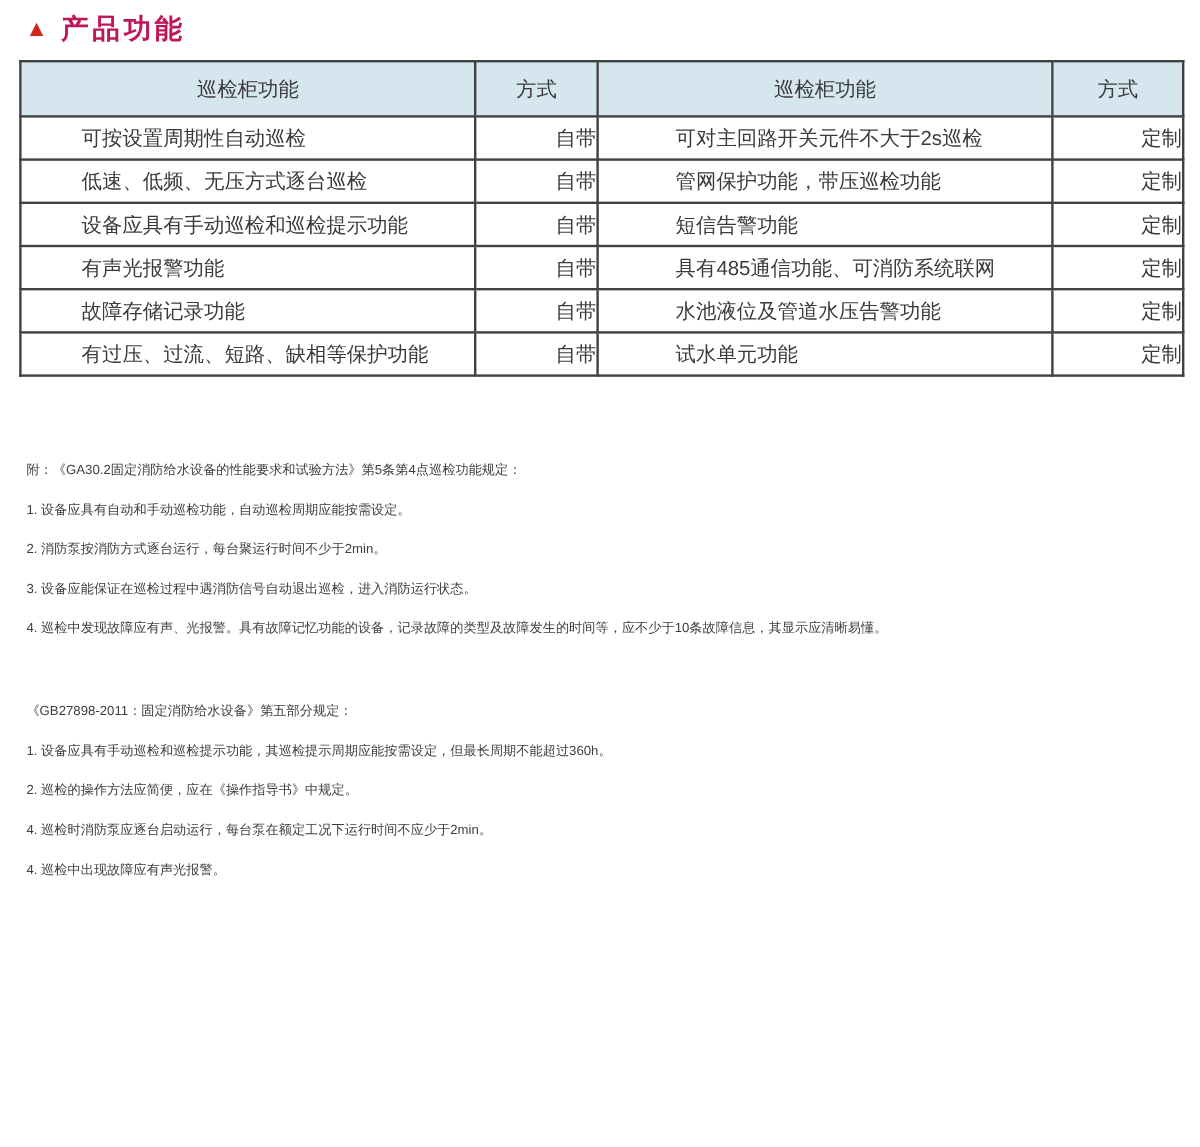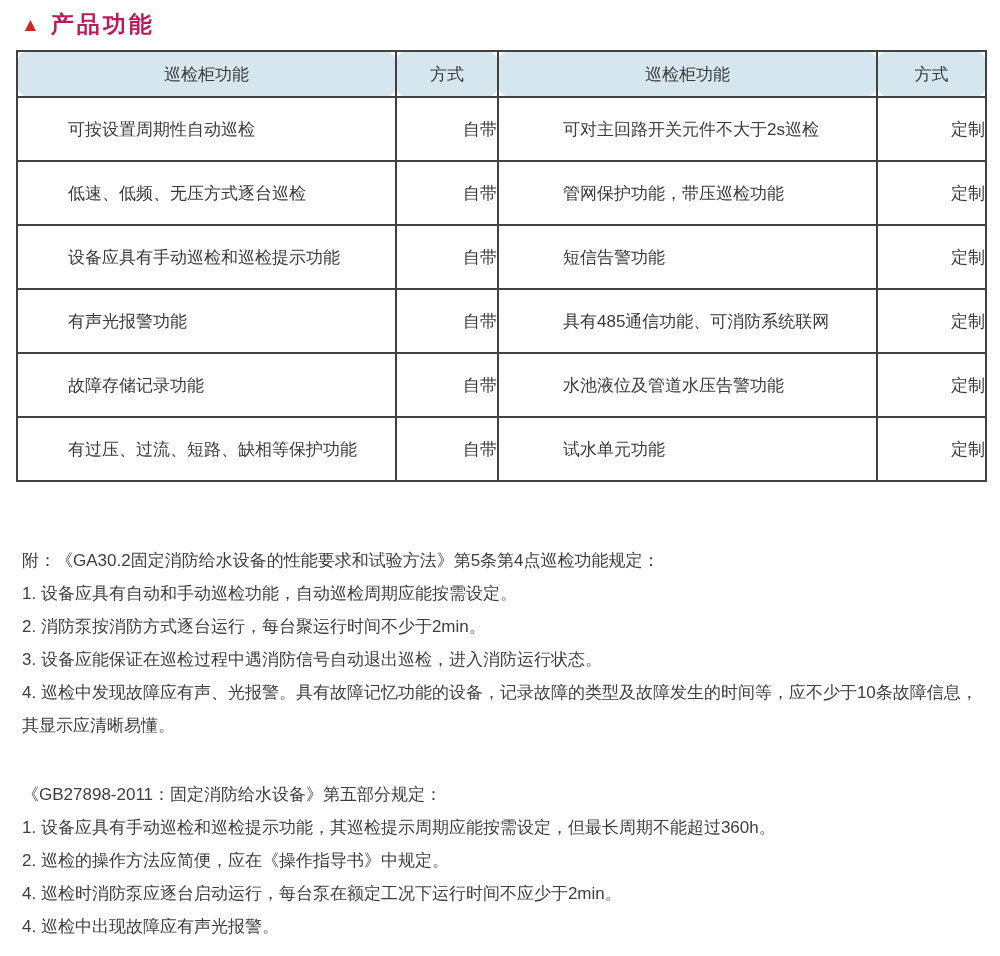--- a/index.html
+++ b/index.html
@@ -44,30 +44,30 @@
   .func-table col.c4 { width: 109px; }
   .func-table th, .func-table td {
     border: 2px solid #414141;
     font-size: 17px;
     font-weight: normal;
     color: #3a3a3a;
     overflow: hidden;
     white-space: nowrap;
   }
   .func-table thead tr { height: 46px; }
-  .func-table tbody tr { height: 64px; }
-  .func-table th { background: #d6e6ee; text-align: center; border-radius: 12px; }
+  .func-table tbody tr { height: 36px; }
+  .func-table th { background: #d6e6ee; text-align: center; }
   td.func   { text-align: left; padding-left: 50px; }
   td.func-r { padding-left: 64px; }
   td.mode   { text-align: right; }
 
   
   .notes {
     margin: 62px 15px 0 22px;
-    font-size: 17px;
+    font-size: 11px;
     line-height: 33px;
     color: #3e3e3e;
   }
   .notes p { margin: 0; }
   .notes.notes-gb { margin-top: 36px; }
 </style>
 </head>
 <body>
 
 <div class="page">

